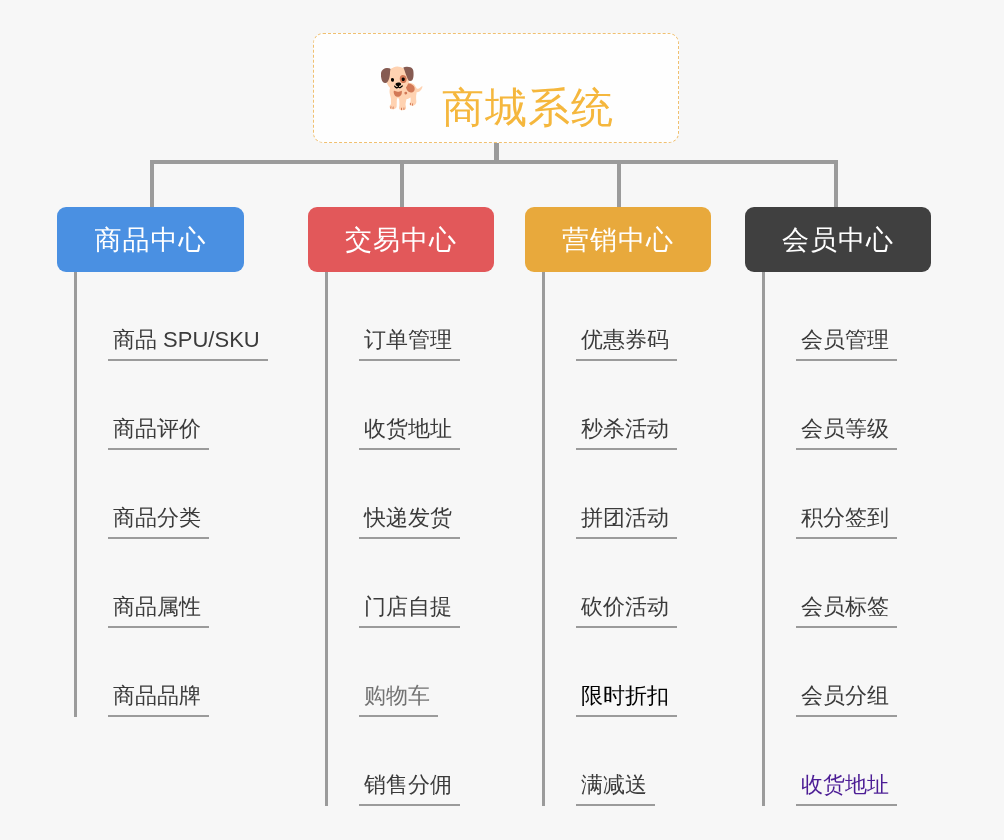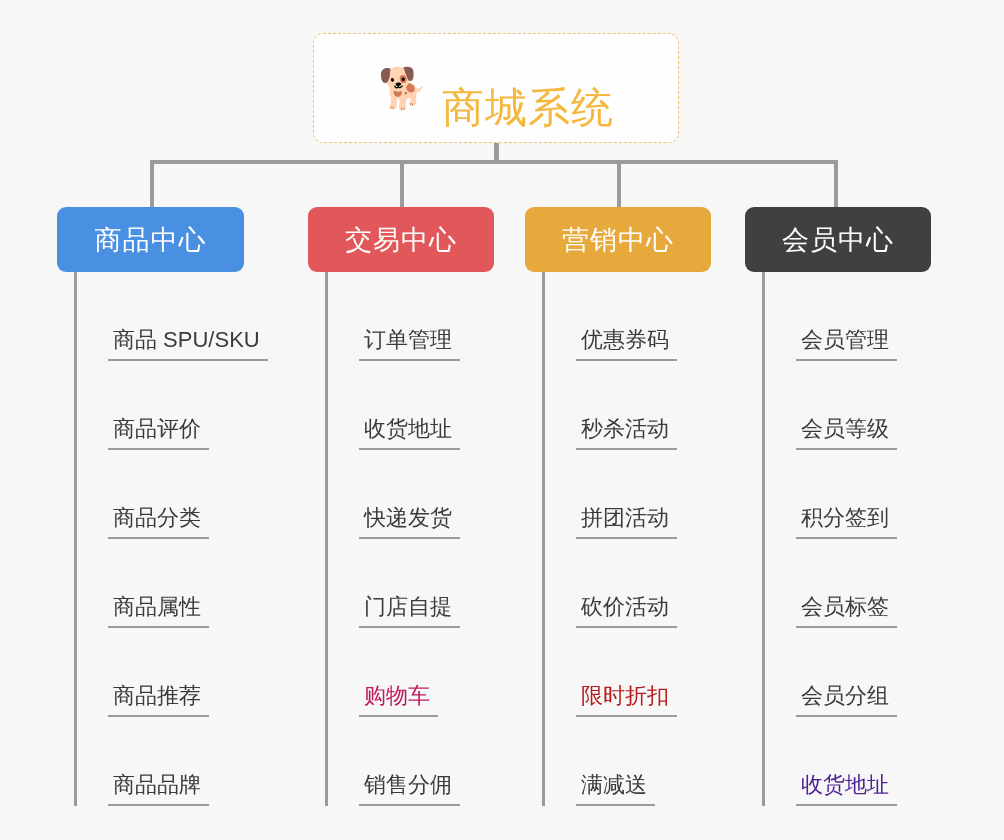--- a/index.html
+++ b/index.html
@@ -140,23 +140,20 @@
       <div class="leaf">
           <span class="leaf-label" style="border-bottom-color: rgb(155, 155, 155); color: rgb(59, 59, 59);">商品评价</span>
         </div>
       <div class="leaf">
           <span class="leaf-label" style="border-bottom-color: rgb(155, 155, 155); color: rgb(59, 59, 59);">商品分类</span>
         </div>
       <div class="leaf">
           <span class="leaf-label" style="border-bottom-color: rgb(155, 155, 155); color: rgb(59, 59, 59);">商品属性</span>
         </div>
       <div class="leaf">
-          <span class="leaf-label" style="border-bottom-color: rgb(155, 155, 155); color: rgb(59, 59, 59);">商品推荐</span>
-        </div>
-      <div class="leaf">
           <span class="leaf-label" style="border-bottom-color: rgb(155, 155, 155); color: rgb(59, 59, 59);">商品品牌</span>
         </div>
     </div>
   </div>
 
   <div class="column" style="left:308px;width:186px">
     <div class="cat-header" style="background: rgb(226, 88, 90);">
       <span>交易中心</span>
     </div>
     <div class="leaf-wrap" style="border-left-color: rgb(155, 155, 155);">
@@ -166,21 +163,21 @@
       <div class="leaf">
           <span class="leaf-label" style="border-bottom-color: rgb(155, 155, 155); color: rgb(59, 59, 59);">收货地址</span>
         </div>
       <div class="leaf">
           <span class="leaf-label" style="border-bottom-color: rgb(155, 155, 155); color: rgb(59, 59, 59);">快递发货</span>
         </div>
       <div class="leaf">
           <span class="leaf-label" style="border-bottom-color: rgb(155, 155, 155); color: rgb(59, 59, 59);">门店自提</span>
         </div>
       <div class="leaf">
-          <span class="leaf-label" style="border-bottom-color: rgb(155, 155, 155); color: #be185d;">购物车</span>
+          <span class="leaf-label" style="border-bottom-color: rgb(155, 155, 155); color: #737373;">购物车</span>
         </div>
       <div class="leaf">
           <span class="leaf-label" style="border-bottom-color: rgb(155, 155, 155); color: rgb(59, 59, 59);">销售分佣</span>
         </div>
     </div>
   </div>
 
   <div class="column" style="left:525px;width:186px">
     <div class="cat-header" style="background: rgb(232, 169, 60); justify-content: center;">
       <span>营销中心</span>
@@ -192,21 +189,21 @@
       <div class="leaf">
           <span class="leaf-label" style="border-bottom-color: rgb(155, 155, 155); color: rgb(59, 59, 59);">秒杀活动</span>
         </div>
       <div class="leaf">
           <span class="leaf-label" style="border-bottom-color: rgb(155, 155, 155); color: rgb(59, 59, 59);">拼团活动</span>
         </div>
       <div class="leaf">
           <span class="leaf-label" style="border-bottom-color: rgb(155, 155, 155); color: rgb(59, 59, 59);">砍价活动</span>
         </div>
       <div class="leaf">
-          <span class="leaf-label" style="border-bottom-color: rgb(155, 155, 155); color: #b91c1c; margin-top: 36px;">限时折扣</span>
+          <span class="leaf-label" style="border-bottom-color: rgb(155, 155, 155); color: #000000; margin-top: 36px;">限时折扣</span>
         </div>
       <div class="leaf">
           <span class="leaf-label" style="border-bottom-color: rgb(155, 155, 155); color: rgb(59, 59, 59); margin-top: 26px;">满减送</span>
         </div>
     </div>
   </div>
 
   <div class="column" style="left:745px;width:186px">
     <div class="cat-header" style="background: #404040;">
       <span>会员中心</span>

